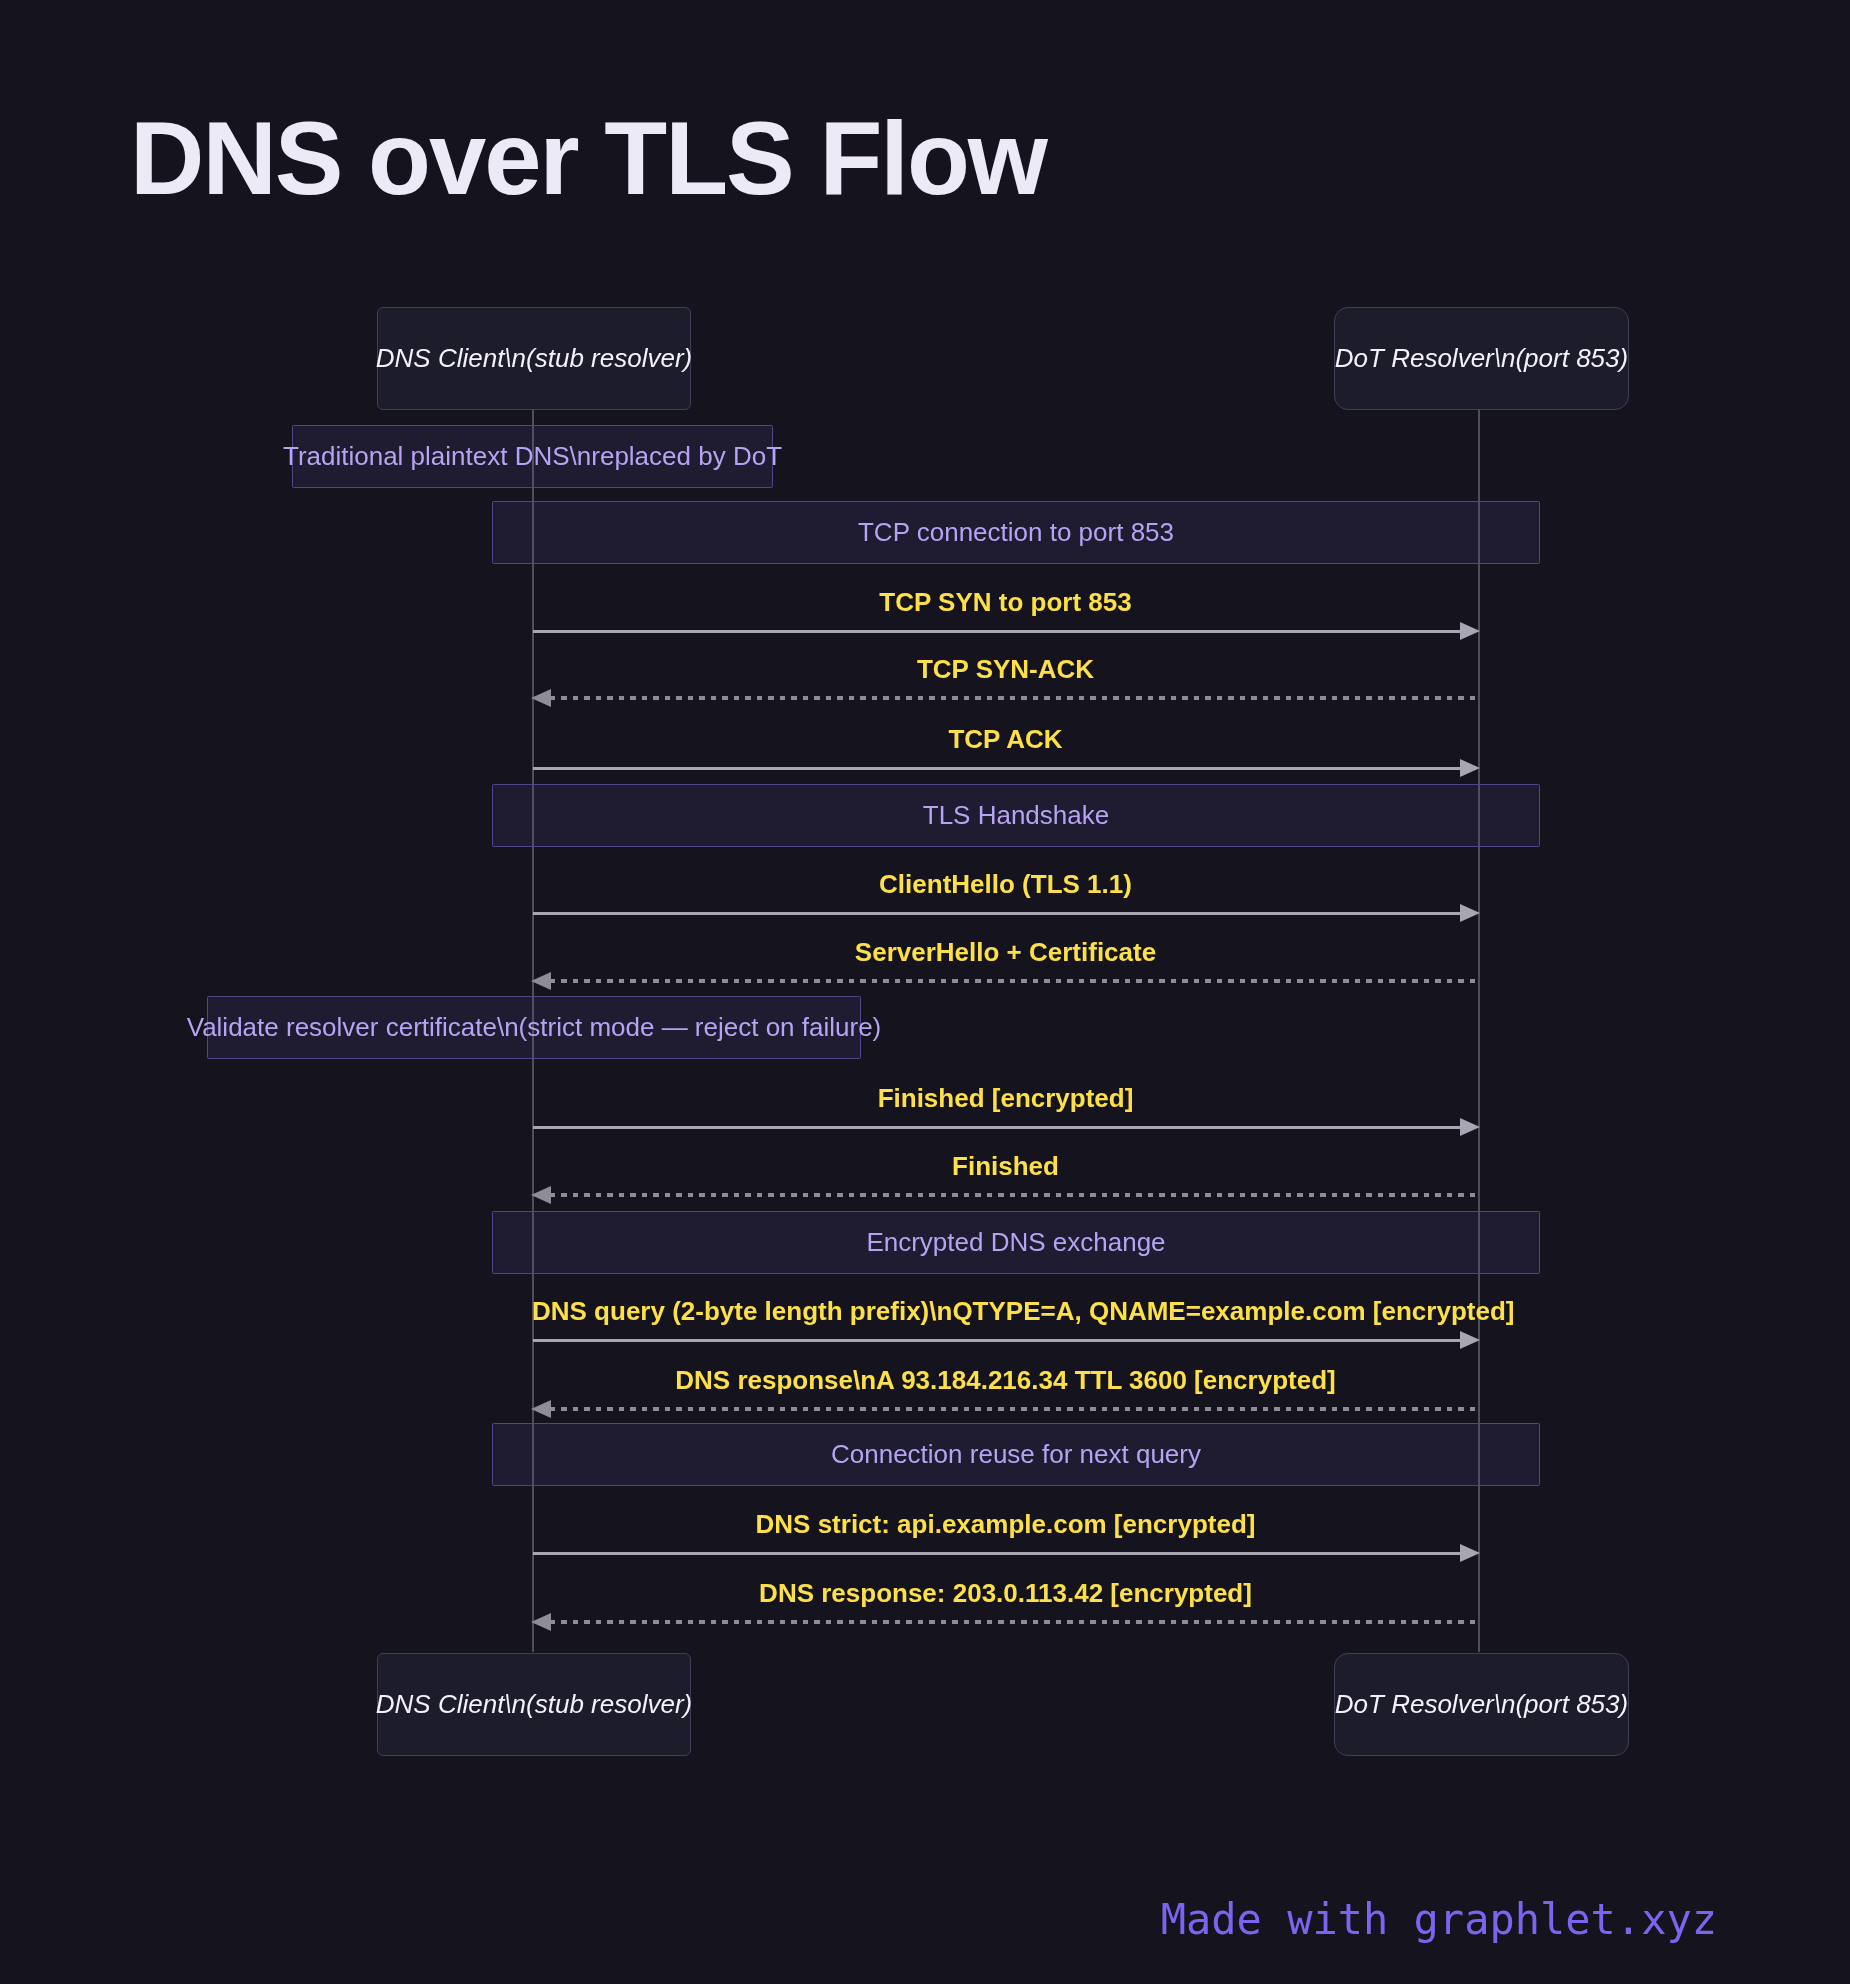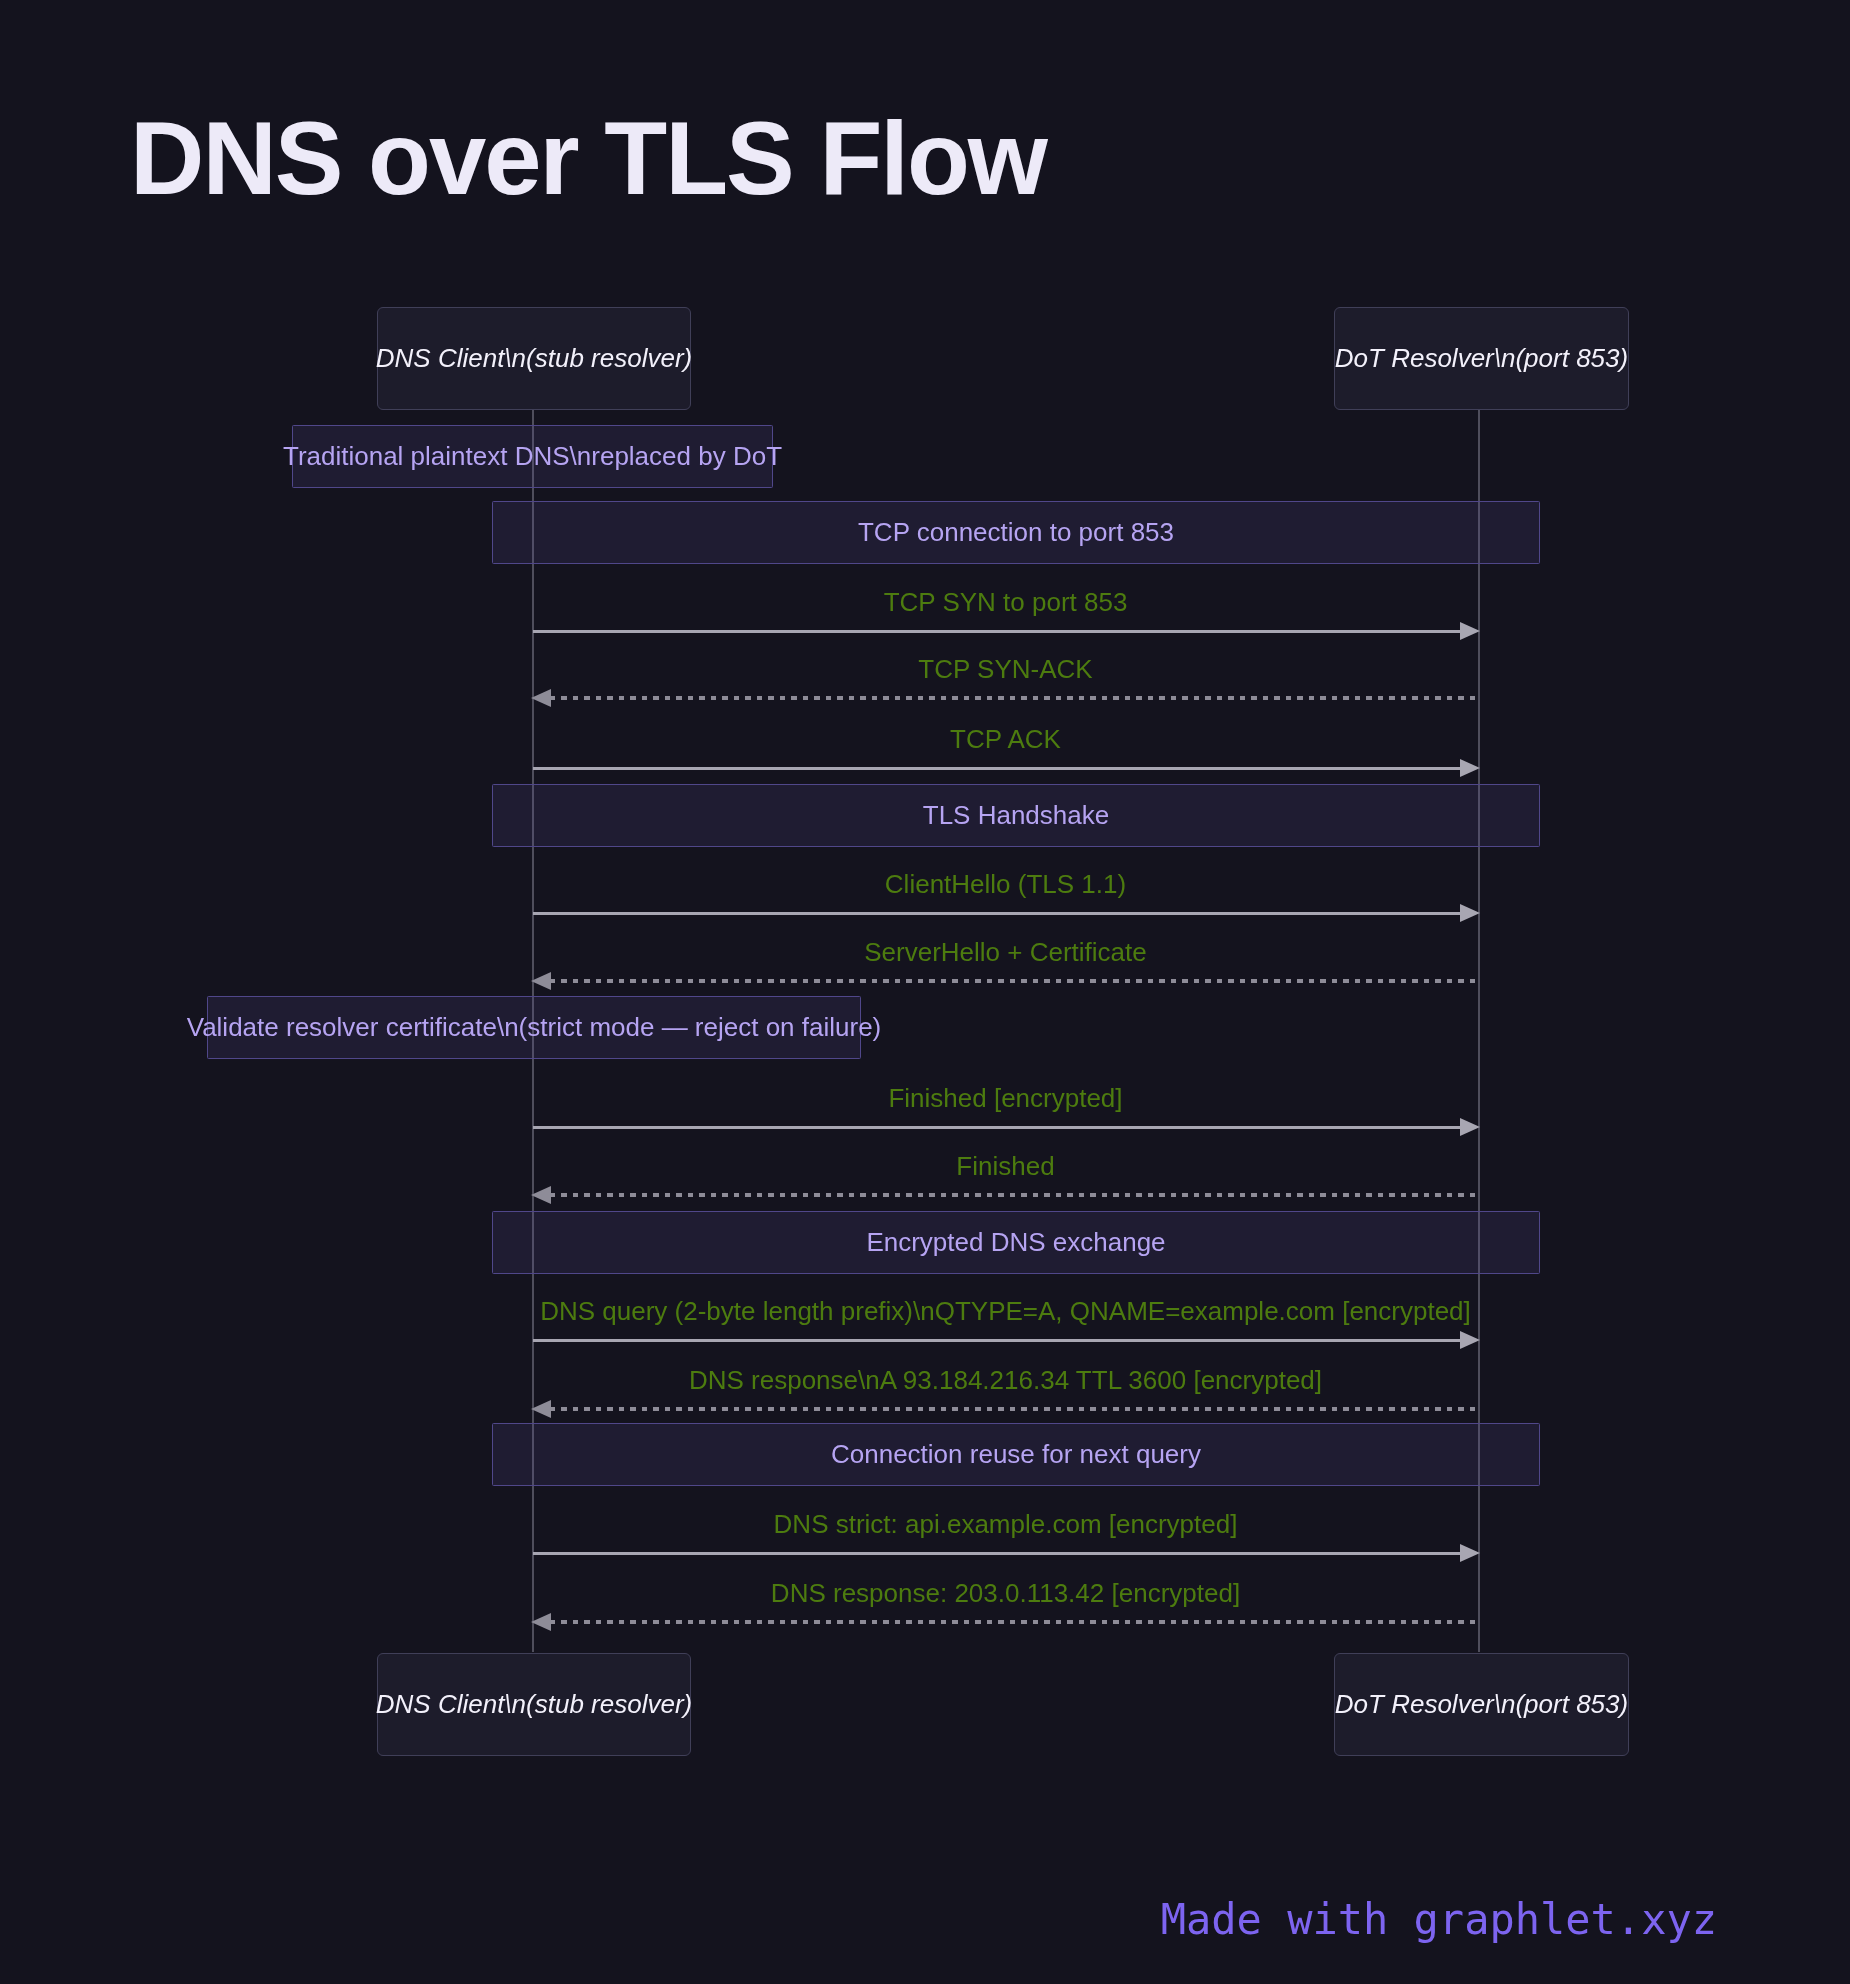--- a/index.html
+++ b/index.html
@@ -7,31 +7,31 @@
           font-family:"Liberation Sans", sans-serif;}
   .title{position:absolute;left:130px;top:100px;font-size:103px;font-weight:bold;
          color:#edeaf8;letter-spacing:-2px;white-space:nowrap;}
   .lifeline{position:absolute;top:408px;height:1244px;width:2px;background:#4f4e5c;z-index:1;}
   .lifeline.client{left:532px;}
   .lifeline.resolver{left:1478px;}
   .actor{position:absolute;height:101px;background:#1d1c2b;border:1.4px solid #403f58;
          border-radius:6px;display:flex;align-items:center;justify-content:center;
          color:#f3f1fb;font-size:26px;white-space:nowrap;z-index:2;font-style:italic;}
   .actor.left{left:377px;width:312px;}
-  .actor.right{left:1334px;width:293px;}
+  .actor.right{left:1334px;width:293px;border-radius:14px;}
   .actor.top{top:307px;}
   .actor.bottom{top:1653px;}
   .panel{position:absolute;height:61px;background:rgba(88,75,156,0.17);
          border:1.4px solid #50478a;display:flex;align-items:center;justify-content:center;
          color:#b6a4f2;font-size:26px;white-space:nowrap;z-index:2;border-radius:1.4px;}
   .banner{left:492px;width:1046px;}
   .note1{left:292px;width:479px;top:425px;}
   .note2{left:207px;width:652px;top:996px;text-align:center;}
   .msg{position:absolute;left:532px;width:947px;text-align:center;z-index:3;}
-  .msg .lbl{font-size:26px;line-height:30px;height:30px;color:#4d7c0f;white-space:nowrap;}
+  .msg .lbl{font-size:26px;line-height:30px;height:30px;color:#fde047;white-space:nowrap;font-weight:bold;}
   .msg .arrow{position:relative;height:20px;margin-top:4px;}
   .msg .line{position:absolute;top:8.8px;height:3.4px;}
   .msg.solid-right .line{left:1.4px;right:17.6px;background:#a8a6b2;}
   .msg.solid-right .head{position:absolute;right:-1.4px;top:0.7px;width:0;height:0;
      border-top:9.5px solid transparent;border-bottom:9.5px solid transparent;
      border-left:20px solid #a8a6b2;}
   .msg.dashed-left .line{left:17.6px;right:1.4px;height:4px;top:8px;
      background:repeating-linear-gradient(90deg,#8e8c98 0 5.4px,transparent 5.4px 11.5px);}
   .msg.dashed-left .head{position:absolute;left:-1.4px;top:0.7px;width:0;height:0;
      border-top:9.5px solid transparent;border-bottom:9.5px solid transparent;

